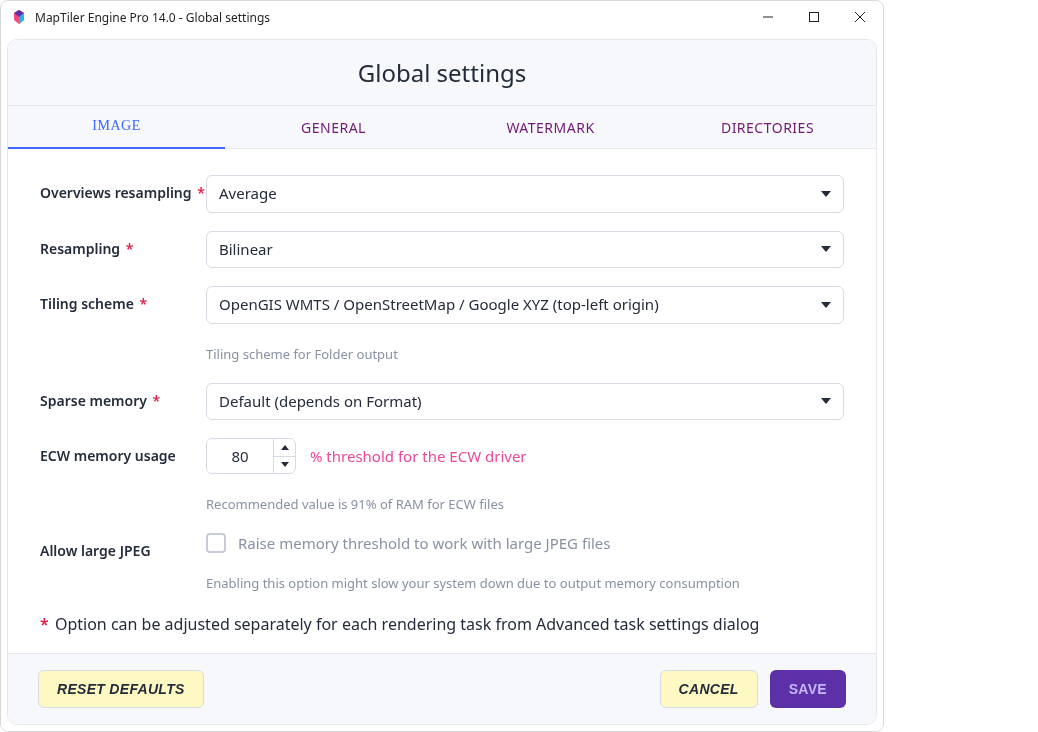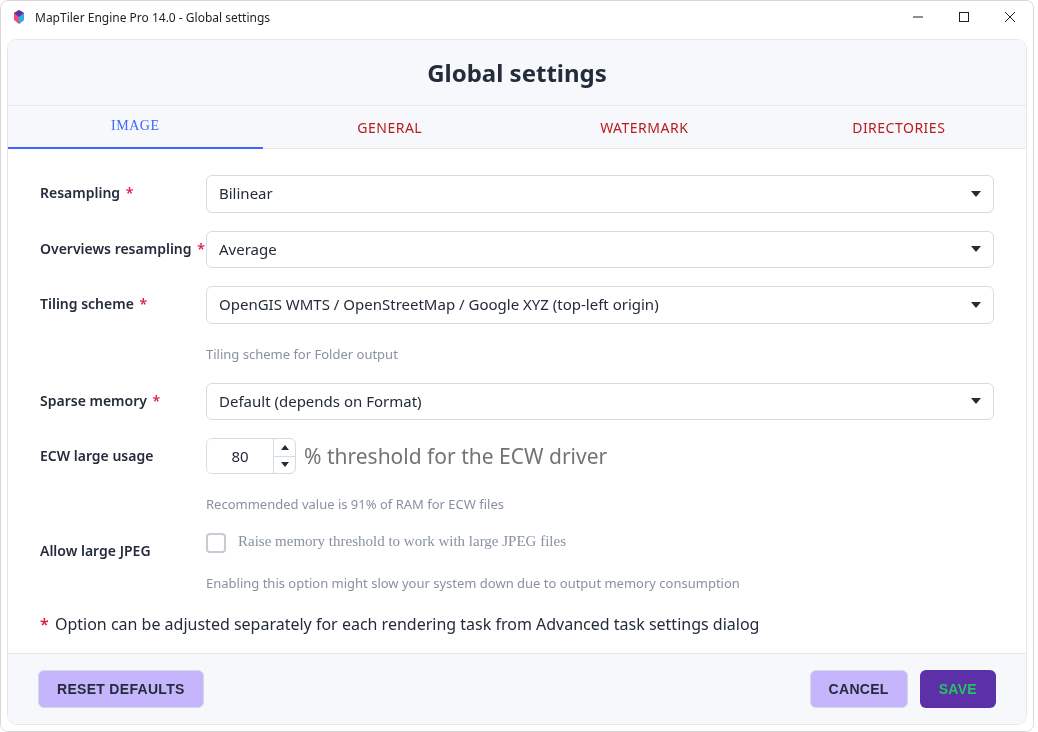--- a/index.html
+++ b/index.html
@@ -5,21 +5,21 @@
     * { box-sizing: border-box; margin: 0; padding: 0; }
     html, body { height: 100%; }
     body {
       font-family: "Segoe UI", -apple-system, system-ui, sans-serif;
       background: #ffffff;
       color: #1f2937;
       font-size: 14px;
       overflow: hidden;
     }
     .window {
-      width: 1034px;
+      width: 884px;
       height: 732px;
       display: flex;
       flex-direction: column;
       border: 1px solid #d8d8d8;
       border-radius: 8px;
       overflow: hidden;
       background: #ffffff;
     }
     
     .titlebar {
@@ -73,37 +73,37 @@
     }
     
     .header {
       background: #f6f8fc;
       padding: 16px 0;
       text-align: center;
       border-bottom: 1px solid #e5e7eb;
     }
     .header h1 {
       font-size: 24px;
-      font-weight: 700;
+      font-weight: 400;
       color: #242c3b;
       text-align: center;
     }
     
     .tabs {
       display: flex;
       background: #f6f8fc;
       border-bottom: 1px solid #e5e7eb;
     }
     .tab {
       flex: 1;
       text-align: center;
       padding: 12px 0 11px;
       font-size: 14px;
       letter-spacing: 0.5px;
-      color: #b91c1c;
+      color: #701a75;
       cursor: pointer;
       position: relative;
     }
     .tab.active {
       color: #3f66ff;
       font-family: Liberation Serif, serif;
     }
     .tab.active::after {
       content: "";
       position: absolute;
@@ -157,21 +157,21 @@
     .hint {
       font-size: 13px;
       color: #8891a3;
       margin-top: 21px;
       margin-bottom: 14px;
     }
     
     .spin-wrap {
       display: flex;
       align-items: center;
-      gap: 8px;
+      gap: 14px;
     }
     .spinner {
       display: flex;
       border: 1px solid #d6dae3;
       border-radius: 6px;
       overflow: hidden;
       height: 36px;
     }
     .spin-input {
       width: 66px;
@@ -191,29 +191,28 @@
     .spin-btn {
       flex: 1;
       display: flex;
       align-items: center;
       justify-content: center;
       cursor: pointer;
     }
     .spin-btn:first-child { border-bottom: 1px solid #d6dae3; }
     .spin-btn svg { width: 8px; height: 5px; }
     .spin-hint {
-      font-size: 21px;
-      color: #737373;
+      font-size: 15px;
+      color: #ec4899;
     }
     
     .check-wrap {
       display: flex;
-      align-items: flex-start;
+      align-items: flex-end;
       gap: 12px;
-      font-family: Liberation Serif, serif;
     }
     .checkbox {
       width: 20px;
       height: 20px;
       border: 2px solid #c6cbd6;
       border-radius: 4px;
       background: #fff;
       cursor: pointer;
       flex-shrink: 0;
     }
@@ -240,29 +239,30 @@
     .btn {
       border-radius: 6px;
       padding: 10px 18px;
       font-size: 14px;
       font-weight: 600;
       letter-spacing: 0.3px;
       cursor: pointer;
       border: 1px solid transparent;
     }
     .btn-outline {
-      background: #c4b5fd;
+      background: #fef9c3;
       border-color: #d6dae3;
       color: #242c3b;
+      font-style: italic;
     }
     .btn-outline + .btn-outline,
     .btn-outline + .btn-primary { margin-left: 12px; }
     .btn-primary {
       background: #5c30a6;
-      color: #22c55e;
+      color: #c4b5fd;
       margin-left: 12px;
     }
   </style>
 </head>
 <body>
 
 <div class="window">
 
   <div class="titlebar">
     <span class="titlebar-icon">
@@ -303,52 +303,52 @@
         <div class="tab active">IMAGE</div>
         <div class="tab">GENERAL</div>
         <div class="tab">WATERMARK</div>
         <div class="tab">DIRECTORIES</div>
       </div>
 
       <div class="form">
 
         <div class="row">
           <div class="label-col">
+            <span>Overviews resampling</span>
+            <span class="req">*</span>
+          </div>
+          <div class="field-col">
+            <div class="select">
+              <span>Average</span>
+              <span class="caret">
+                <svg viewBox="0 0 10 6">
+                    <path d="M0 0 L5 6 L10 0 Z" fill="#242c3b"></path>
+                  </svg>
+              </span>
+            </div>
+          </div>
+        </div>
+
+        <div class="row">
+          <div class="label-col">
             <span>Resampling</span>
             <span class="req">*</span>
           </div>
           <div class="field-col">
             <div class="select">
               <span>Bilinear</span>
               <span class="caret">
                 <svg viewBox="0 0 10 6">
                     <path d="M0 0 L5 6 L10 0 Z" fill="#242c3b"></path>
                   </svg>
               </span>
             </div>
           </div>
         </div>
 
-        <div class="row">
-          <div class="label-col">
-            <span>Overviews resampling</span>
-            <span class="req">*</span>
-          </div>
-          <div class="field-col">
-            <div class="select">
-              <span>Average</span>
-              <span class="caret">
-                <svg viewBox="0 0 10 6">
-                    <path d="M0 0 L5 6 L10 0 Z" fill="#242c3b"></path>
-                  </svg>
-              </span>
-            </div>
-          </div>
-        </div>
-
         <div class="row with-hint">
           <div class="label-col">
             <span>Tiling scheme</span>
             <span class="req">*</span>
           </div>
           <div class="field-col">
             <div class="select">
               <span>OpenGIS WMTS / OpenStreetMap / Google XYZ (top-left origin)</span>
               <span class="caret">
                 <svg viewBox="0 0 10 6">
@@ -371,21 +371,21 @@
               <span class="caret">
                 <svg viewBox="0 0 10 6">
                     <path d="M0 0 L5 6 L10 0 Z" fill="#242c3b"></path>
                   </svg>
               </span>
             </div>
           </div>
         </div>
 
         <div class="row with-hint">
-          <div class="label-col">ECW large usage</div>
+          <div class="label-col">ECW memory usage</div>
           <div class="field-col">
             <div class="spin-wrap">
               <div class="spinner">
                 <input class="spin-input" value="80" style="">
                 <div class="spin-btns">
                   <div class="spin-btn">
                     <svg viewBox="0 0 8 5">
                         <path d="M0 5 L4 0 L8 5 Z" fill="#242c3b"></path>
                       </svg>
                   </div>

